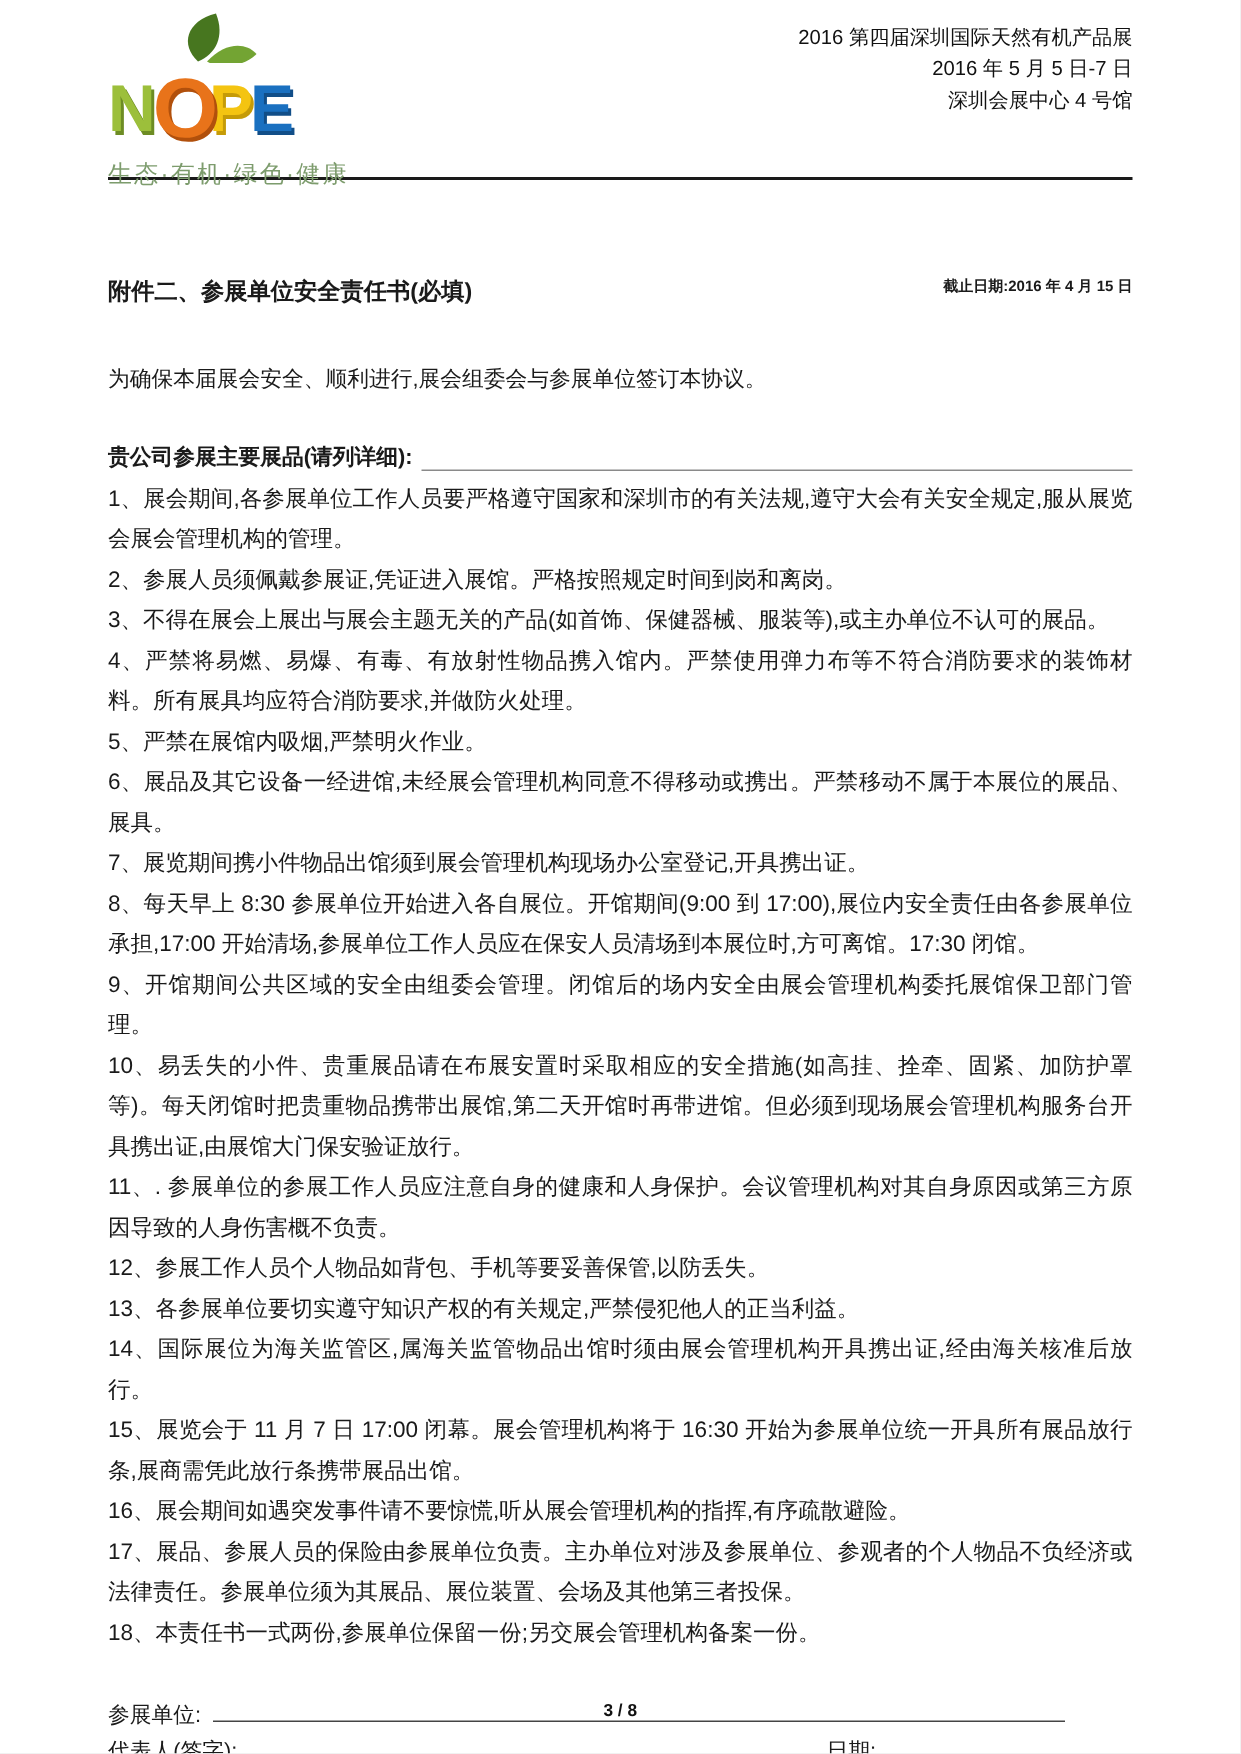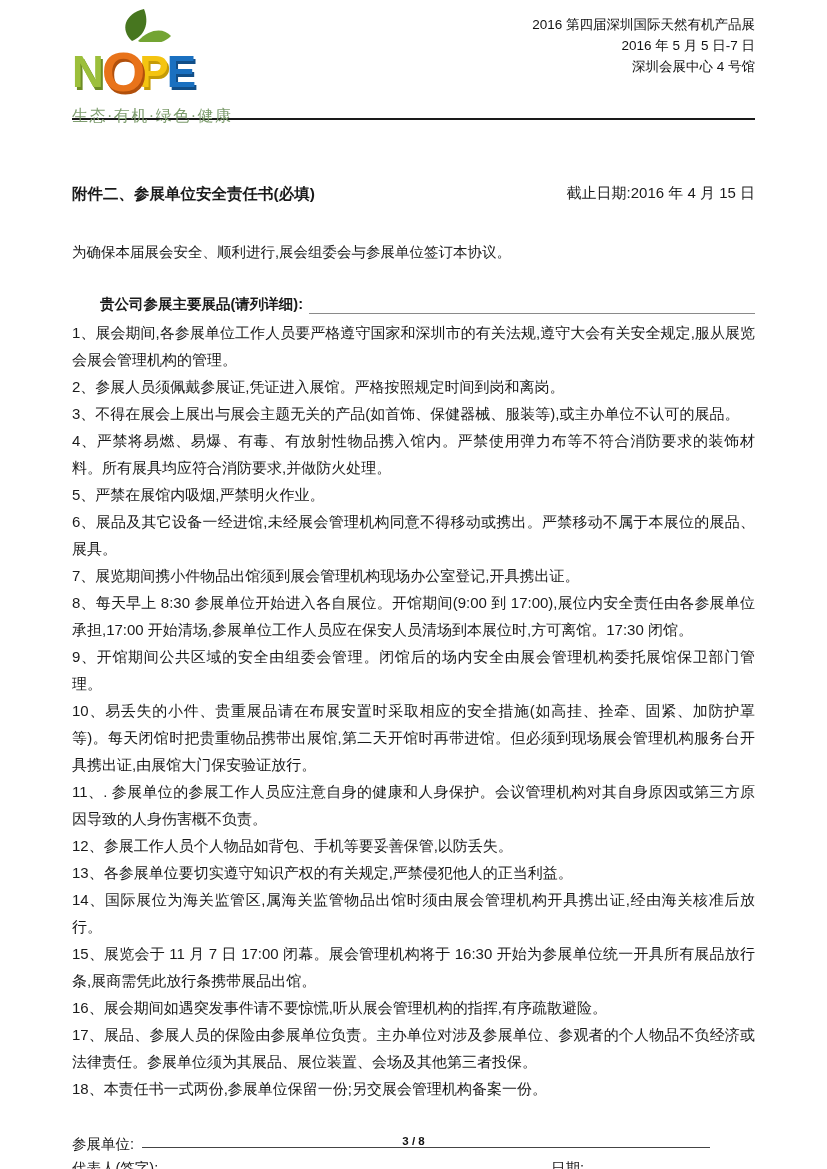--- a/index.html
+++ b/index.html
@@ -29,26 +29,26 @@
 
   .header-right { text-align:right; padding-top:6px; }
   .badge { display:inline-block; background:#d7e3b5; color:#111; font-weight:bold; font-size:14.5px; padding:6px 16px; margin-bottom:7px; }
   .event-line { font-size:13.5px; line-height:21px; color:#111; }
 
   .header-rule { border:0; border-top:2px solid #1a1a1a; margin:0; }
 
   
   .title-row { margin-top:64px; display:flex; justify-content:space-between; align-items:flex-start; }
   .doc-title { font-size:15.5px; font-weight:bold; }
-  .deadline  { font-size:15px;   font-weight:normal; }
+  .deadline  { font-size:10px;   font-weight:bold; }
 
   .intro { margin-top:38px; font-size:14.5px; }
 
   .products-row { margin-top:33px; display:flex; align-items:flex-end; }
-  .products-label { font-size:14.5px; font-weight:bold; white-space:nowrap;margin-left:28px; }
+  .products-label { font-size:14.5px; font-weight:bold; white-space:nowrap; }
   .fill-line { flex:1; border-bottom:1.5px solid #8a8a8a; height:1.1em; margin-left:6px; }
 
   
   .terms { margin-top:5px; font-size:15px; line-height:27px; text-align:justify; }
   .terms p { margin:0; }
 
   
   .signature { margin-top:30px; font-size:14.5px; }
   .sig-row { display:flex; align-items:flex-start; line-height:24px; }
   .sig-row + .sig-row { margin-top:0; }

